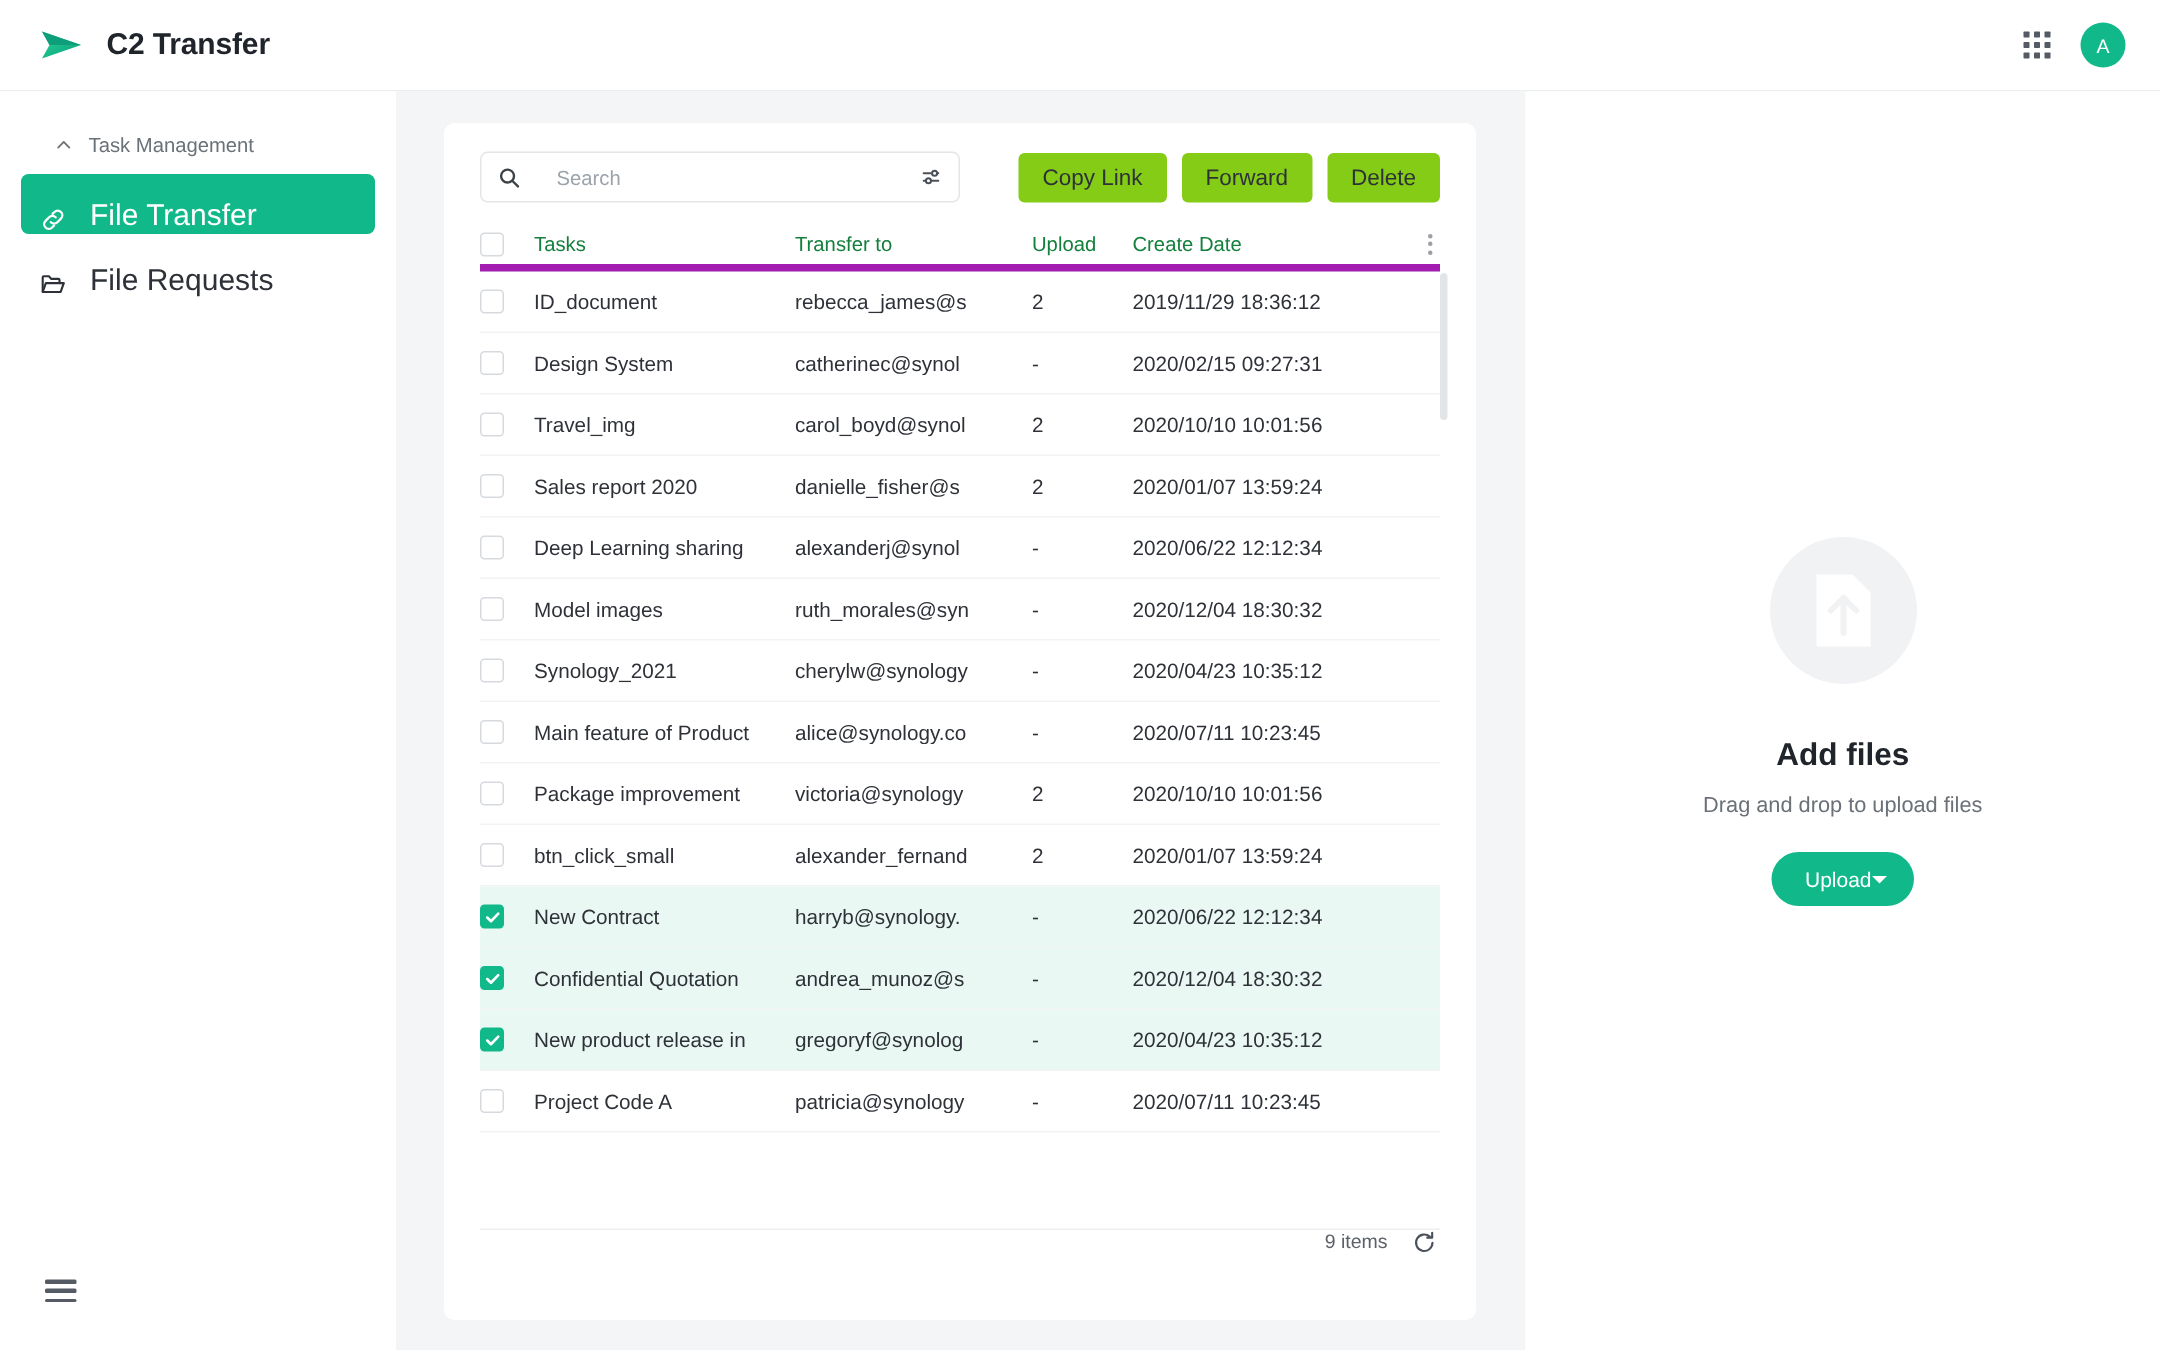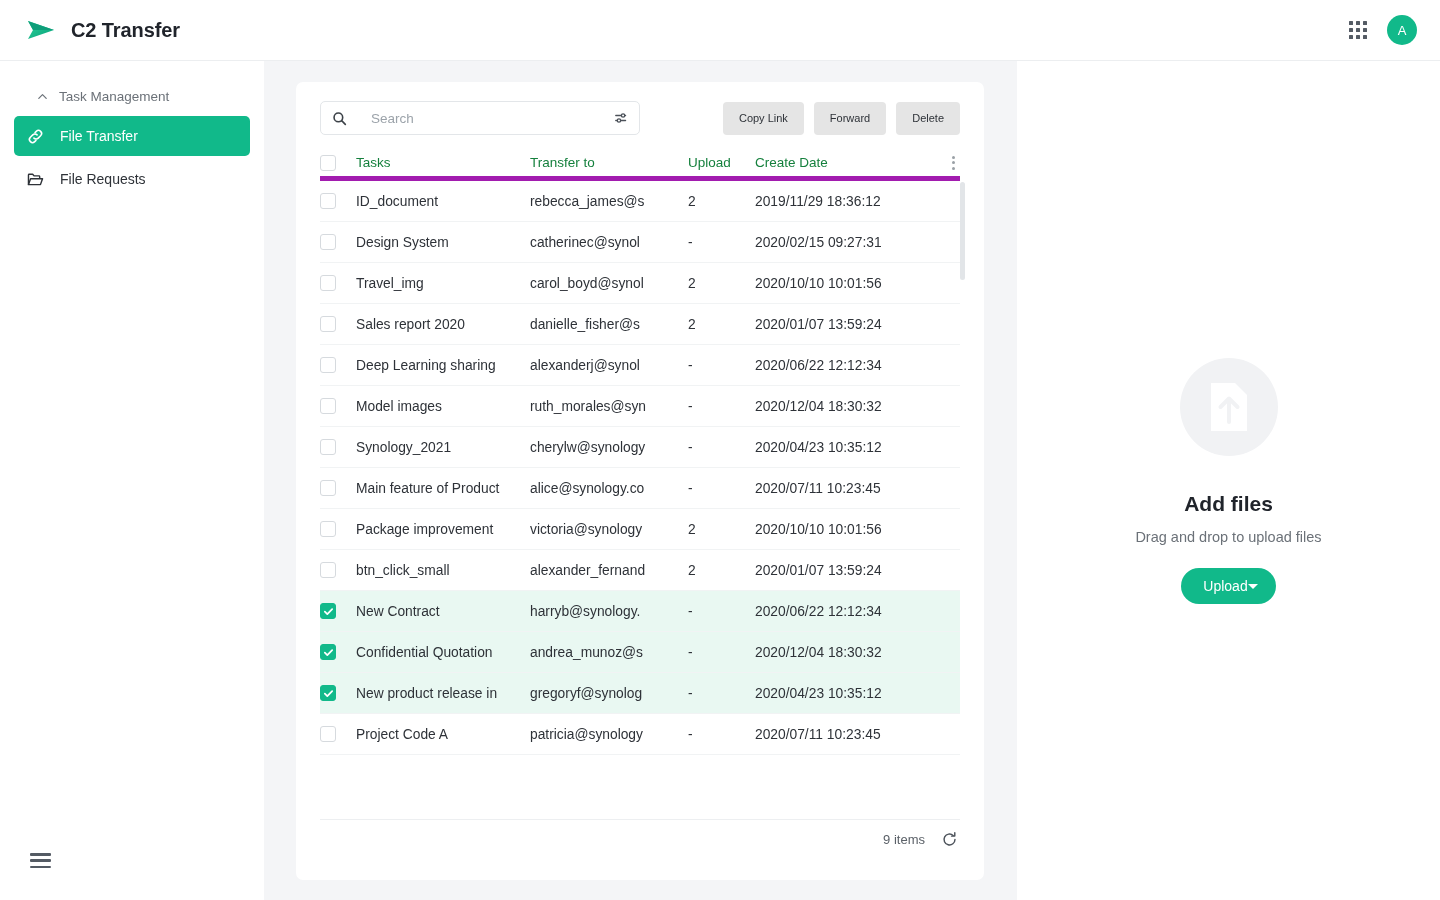--- a/index.html
+++ b/index.html
@@ -49,24 +49,24 @@
     background: #ffffff;
   }
   .sidebar-section {
     display: flex; align-items: center; gap: 10px;
     height: 34px; padding-left: 36px; margin-top: 18px;
     cursor: pointer;
   }
   .chev { width: 13px; height: 13px; display: block; }
   .sidebar-section-label { font-size: 13.5px; color: #6b7178; }
   .nav-item {
-    display: flex; align-items: center; gap: 15px;
+    display: flex; align-items: flex-end; gap: 15px;
     height: 40px; margin: 3px 14px; padding-left: 12px;
     border-radius: 5px; cursor: pointer;
-    font-size: 14px; color: #2e3238;
+    font-size: 20px; color: #2e3238;
   }
   .nav-item.active { background: #11b98a; color: #ffffff; }
   .nav-icon { width: 19px; height: 19px; display: block; flex: none; }
   .hamburger {
     position: absolute; left: 30px; bottom: 32px;
     width: 21px; height: 15px;
     display: flex; flex-direction: column; justify-content: space-between;
     cursor: pointer;
   }
   .hamburger i { display: block; height: 2.5px; background: #545b64; border-radius: 1px; }
@@ -100,23 +100,23 @@
     border: 0; outline: 0; flex: 1;
     font-family: "Liberation Sans", sans-serif;
     font-size: 13.5px; color: #2e3238;
     margin-left: 24px; background: transparent;
   }
   .search-input::placeholder { color: #9ca3aa; }
   .filter-btn { flex: none; cursor: pointer; display: flex; }
   .tb-actions { margin-left: auto; display: flex; gap: 10px; }
   .tb-btn {
     height: 33px; padding: 0 16px;
-    background: #e5e5e5; border: 0; border-radius: 4px;
+    background: #84cc16; border: 0; border-radius: 4px;
     font-family: "Liberation Sans", sans-serif;
-    font-size: 11px; color: #2e3238; cursor: pointer;
+    font-size: 15px; color: #2e3238; cursor: pointer;
   }
 
   
   .table-wrap {
     position: absolute; top: 67px; left: 0; right: 0;
     height: 690px;
   }
   .thead {
     display: flex; align-items: center;
     height: 32px; margin: 0 24px;
@@ -160,21 +160,21 @@
     position: absolute; top: 0; left: 0;
     width: 5px; height: 98px;
     background: #e2e5e8; border-radius: 3px;
     cursor: pointer;
   }
 
   
   .card-footer {
     position: absolute; left: 24px; right: 24px; bottom: 21px;
     height: 40px; border-top: 1px solid #edeff1;
-    display: flex; align-items: center; justify-content: flex-end; gap: 16px;
+    display: flex; align-items: flex-start; justify-content: flex-end; gap: 16px;
     font-size: 13px; color: #5b6168;
   }
   .refresh-btn { cursor: pointer; display: flex; padding-right: 2px; }
 
   
   .uploadpane {
     position: absolute; top: 61px; left: 1017px;
     width: 423px; height: 839px;
     background: #ffffff;
     display: flex; flex-direction: column; align-items: center;

